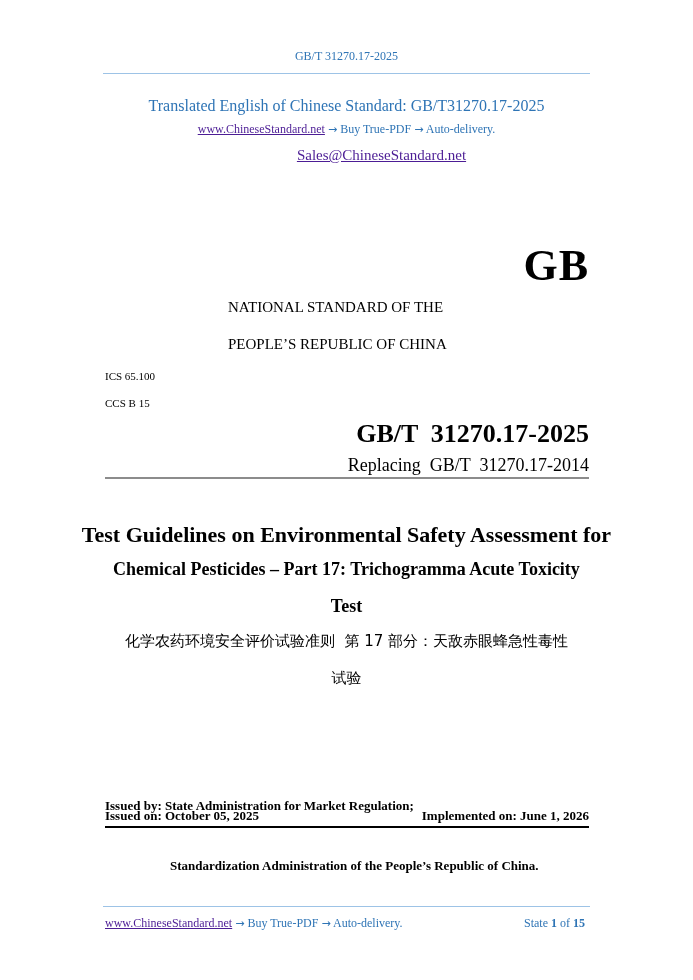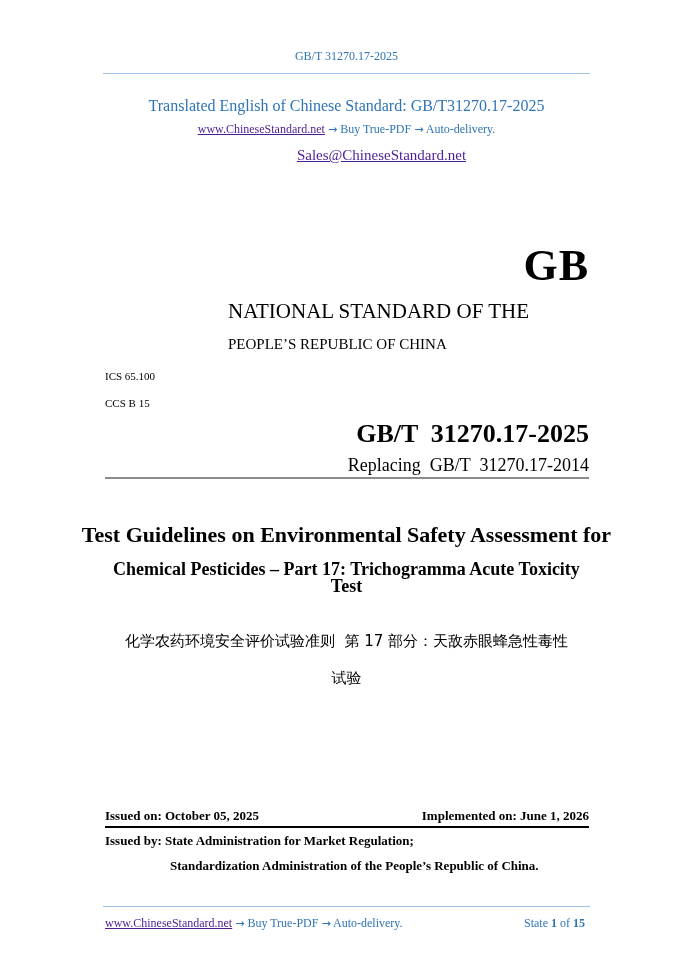--- a/index.html
+++ b/index.html
@@ -29,41 +29,41 @@
   <span>Buy True-PDF</span>
   <span class="arrow">→</span>
   <span>Auto-delivery.</span>
 </div>
 <div class="abs center blue" style="top:147px; font-size:15px;margin-left:35px;">
   <a class="blue">Sales@ChineseStandard.net</a>
 </div>
 
 <div class="abs bold" style="top:240px; right:104px; font-size:44px; letter-spacing:1px;">GB</div>
 
-<div class="abs" style="top:299px; left:228px; font-size:21px;">NATIONAL STANDARD OF THE</div>
+<div class="abs" style="top:299px; left:228px; font-size:15px;">NATIONAL STANDARD OF THE</div>
 <div class="abs" style="top:336px; left:228px; font-size:15px;">PEOPLE’S REPUBLIC OF CHINA</div>
 
 <div class="abs" style="top:370px; left:105px; font-size:11px;">ICS 65.100</div>
 <div class="abs" style="top:397px; left:105px; font-size:11px;">CCS B 15</div>
 
 <div class="abs bold" style="top:419px; right:104px; font-size:26px; white-space:pre;">GB/T  31270.17-2025</div>
 <div class="abs" style="top:455px; right:104px; font-size:18px; white-space:pre;">Replacing  GB/T  31270.17-2014</div>
 <div class="hrule-grey" style="top:477px;"></div>
 
 <div class="abs center bold" style="top:522px; font-size:22px;">Test Guidelines on Environmental Safety Assessment for</div>
 <div class="abs center bold" style="top:559px; font-size:18px;">Chemical Pesticides – Part 17: Trichogramma Acute Toxicity</div>
-<div class="abs center bold" style="top:576px; font-size:18px;">Test</div>
+<div class="abs center bold" style="top:596px; font-size:18px;">Test</div>
 
 <div class="abs center cjk" style="top:632px; font-size:15px; white-space:pre;">化学农药环境安全评价试验准则  第 17 部分：天敌赤眼蜂急性毒性</div>
 <div class="abs center cjk" style="top:669px; font-size:15px;">试验</div>
 
 <div class="abs bold" style="top:808px; left:105px; font-size:13px;">Issued on: October 05, 2025</div>
 <div class="abs bold" style="top:808px; right:104px; font-size:13px;">Implemented on: June 1, 2026</div>
 <div class="hrule-black" style="top:826px;"></div>
-<div class="abs bold" style="top:833px; left:105px; font-size:13px;">Issued by: State Administration for Market Regulation;</div>
+<div class="abs bold" style="top:798px; left:105px; font-size:13px;">Issued by: State Administration for Market Regulation;</div>
 <div class="abs bold" style="top:858px; left:170px; font-size:13px;">Standardization Administration of the People’s Republic of China.</div>
 
 <div class="hrule-blue" style="top:906px;"></div>
 <div class="abs blue" style="top:916px; left:105px; font-size:12px;">
   <a class="blue">www.ChineseStandard.net</a>
   <span class="arrow">→</span>
   <span>Buy True-PDF</span>
   <span class="arrow">→</span>
   <span>Auto-delivery.</span>
 </div>

